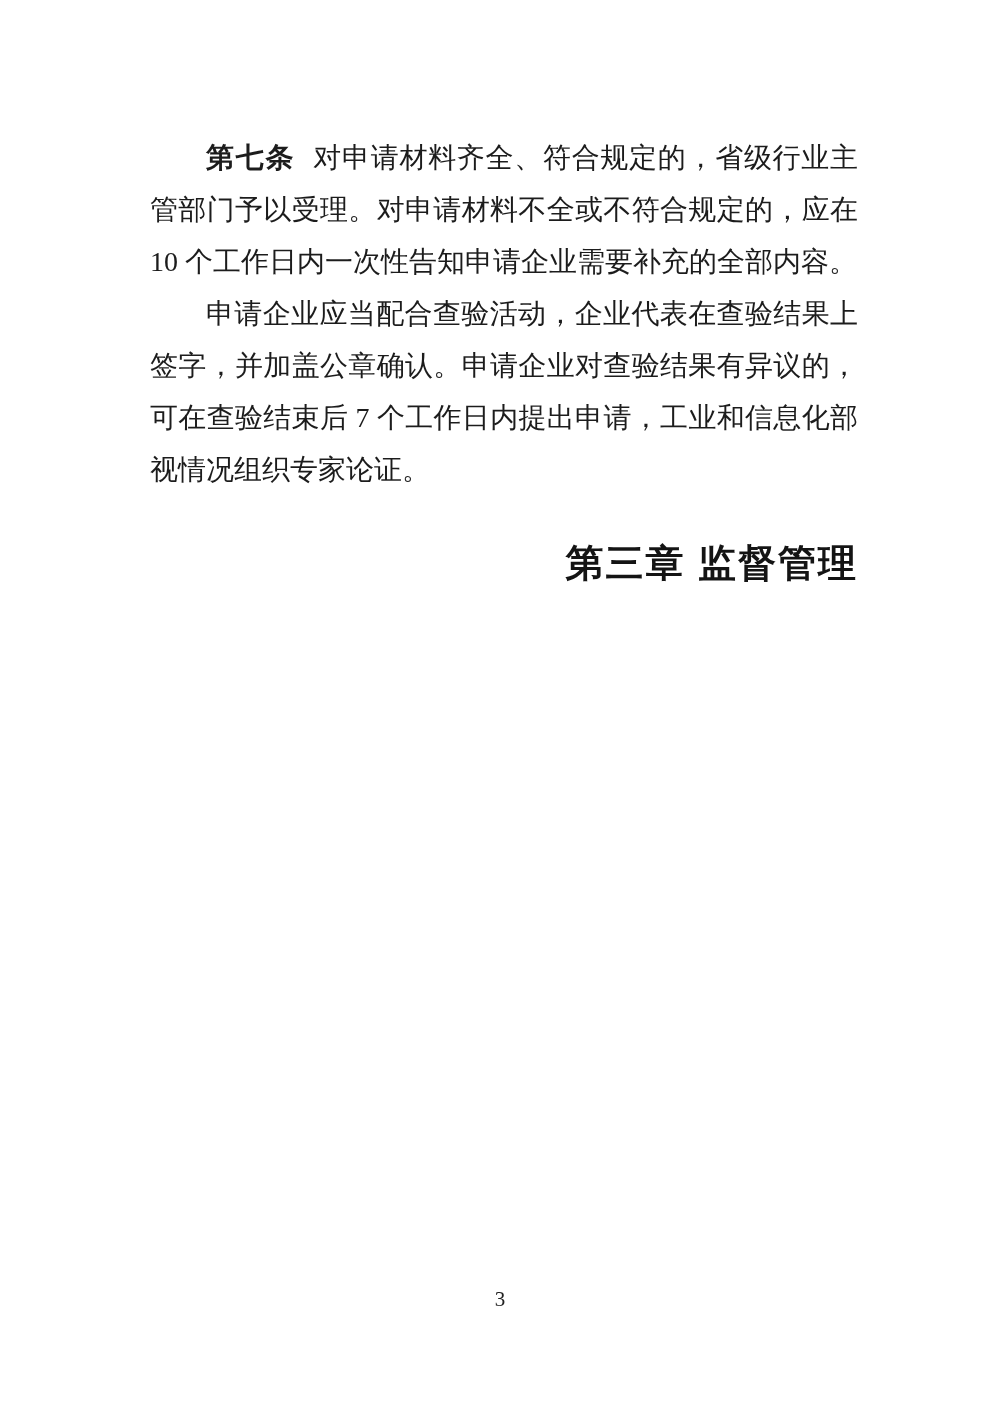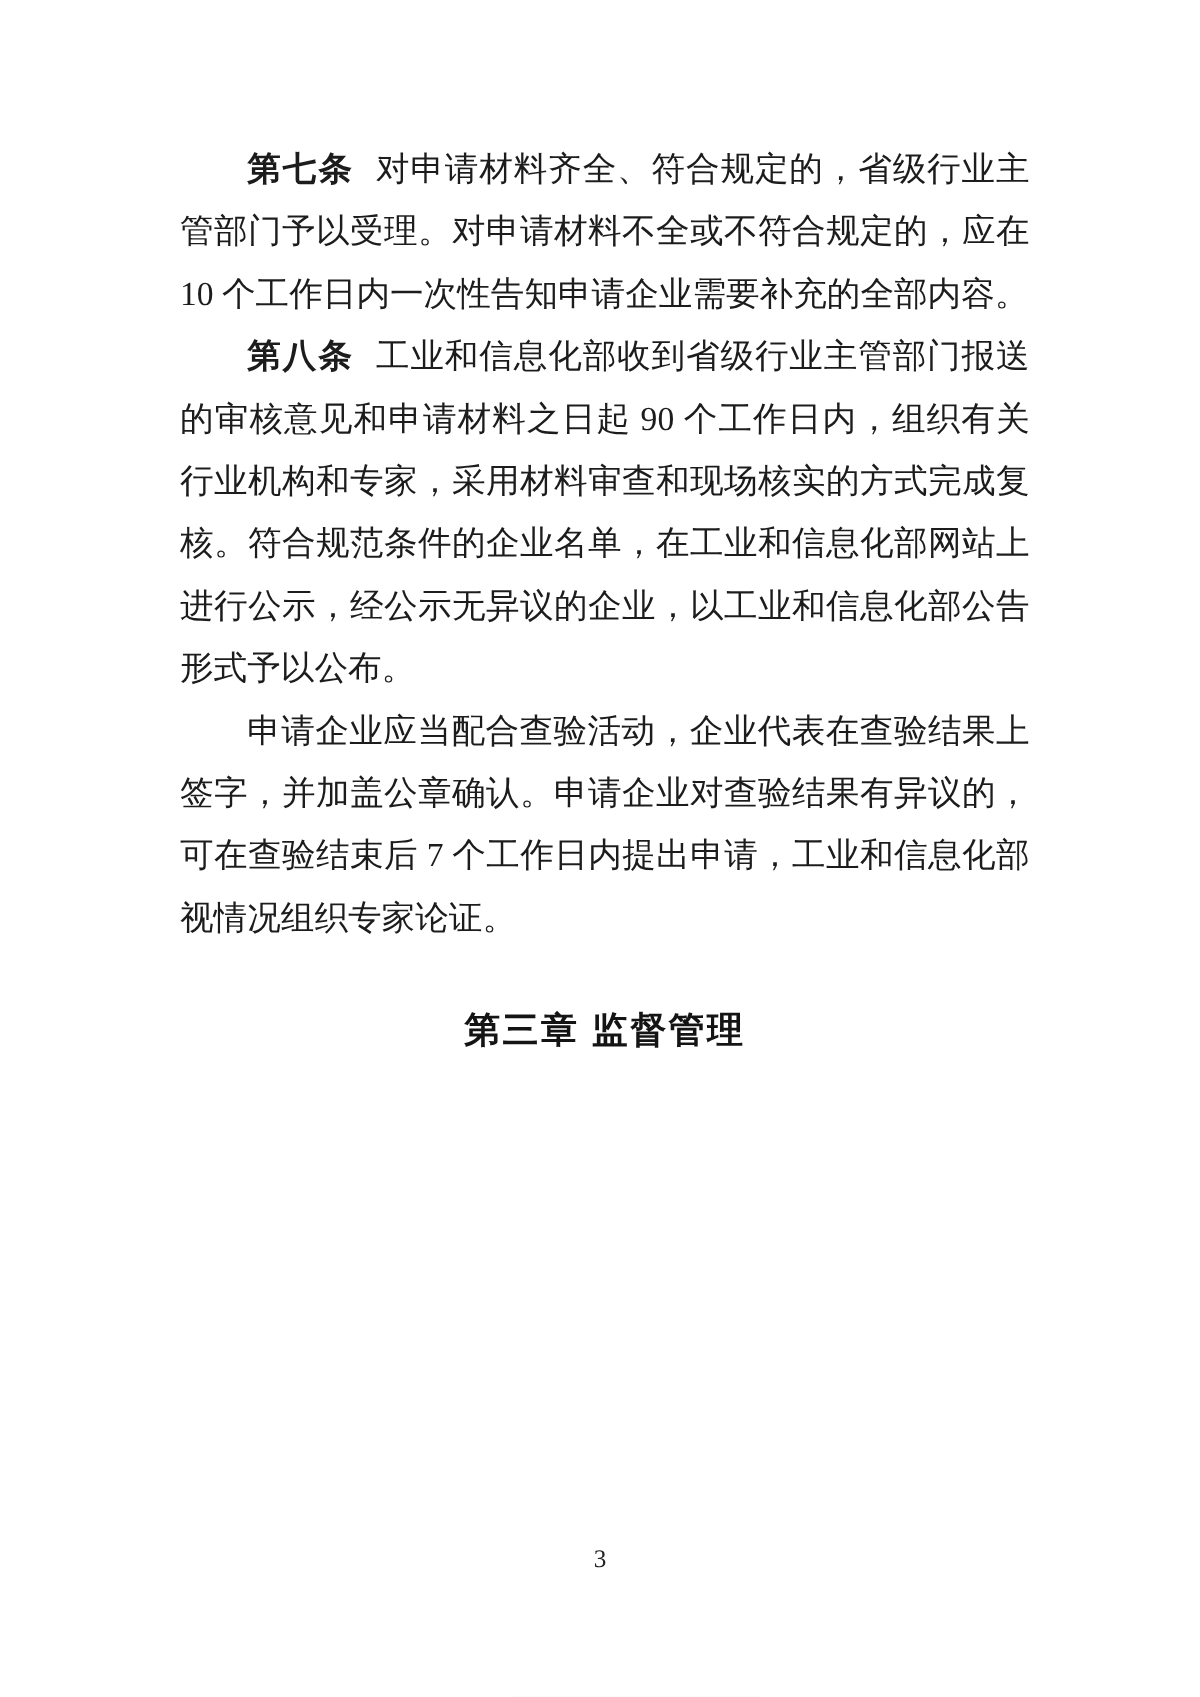--- a/index.html
+++ b/index.html
@@ -12,46 +12,46 @@
   .page {
     position: relative;
     width: 1000px;
     height: 1414px;
     background: #ffffff;
     overflow: hidden;
   }
   .body-text {
     position: absolute;
     left: 150px;
-    top: 116px;
+    top: 132px;
     width: 708px;
     font-size: 28px;
     line-height: 52px;
     color: #1c1c1c;
     text-align: justify;
     text-justify: inter-ideograph;
   }
   .para {
     margin: 0;
     text-indent: 2em;
   }
   .lead {
     font-weight: 700;
     letter-spacing: 1px;
   }
   .lead:not(:empty) {
     margin-right: 0.65em;
   }
   .chapter {
     margin: 46px 0 12px 0;
-    text-align: center;
+    text-align: right;
     text-indent: 0;
     font-family: "Liberation Sans", "DejaVu Sans", sans-serif;
     font-weight: 700;
-    font-size: 30px;
+    font-size: 38px;
     line-height: 42px;
     color: #141414;
     letter-spacing: 2px;
   }
   .page-number {
     position: absolute;
     left: 0;
     right: 0;
     top: 1285px;
     text-align: center;
@@ -63,21 +63,20 @@
 </style>
 </head>
 <body>
 
 <div class="page">
   <main class="body-text">
 
     <p class="para"><span class="lead">第七条</span><span class="ptext">对申请材料齐全、符合规定的，省级行业主管部门予以受理。对申请材料不全或不符合规定的，应在 10 个工作日内一次性告知申请企业需要补充的全部内容。</span></p>
 
 
-    <p class="para"><span class="lead">第八条</span><span class="ptext">工业和信息化部收到省级行业主管部门报送的审核意见和申请材料之日起 90 个工作日内，组织有关行业机构和专家，采用材料审查和现场核实的方式完成复核。符合规范条件的企业名单，在工业和信息化部网站上进行公示，经公示无异议的企业，以工业和信息化部公告形式予以公布。</span></p>
 
 
     <p class="para"><span class="lead"></span><span class="ptext">申请企业应当配合查验活动，企业代表在查验结果上签字，并加盖公章确认。申请企业对查验结果有异议的，可在查验结束后 7 个工作日内提出申请，工业和信息化部视情况组织专家论证。</span></p>
 
     <h2 class="chapter">第三章 监督管理</h2>
 
 
   </main>
 
   <div class="page-number">3</div>

